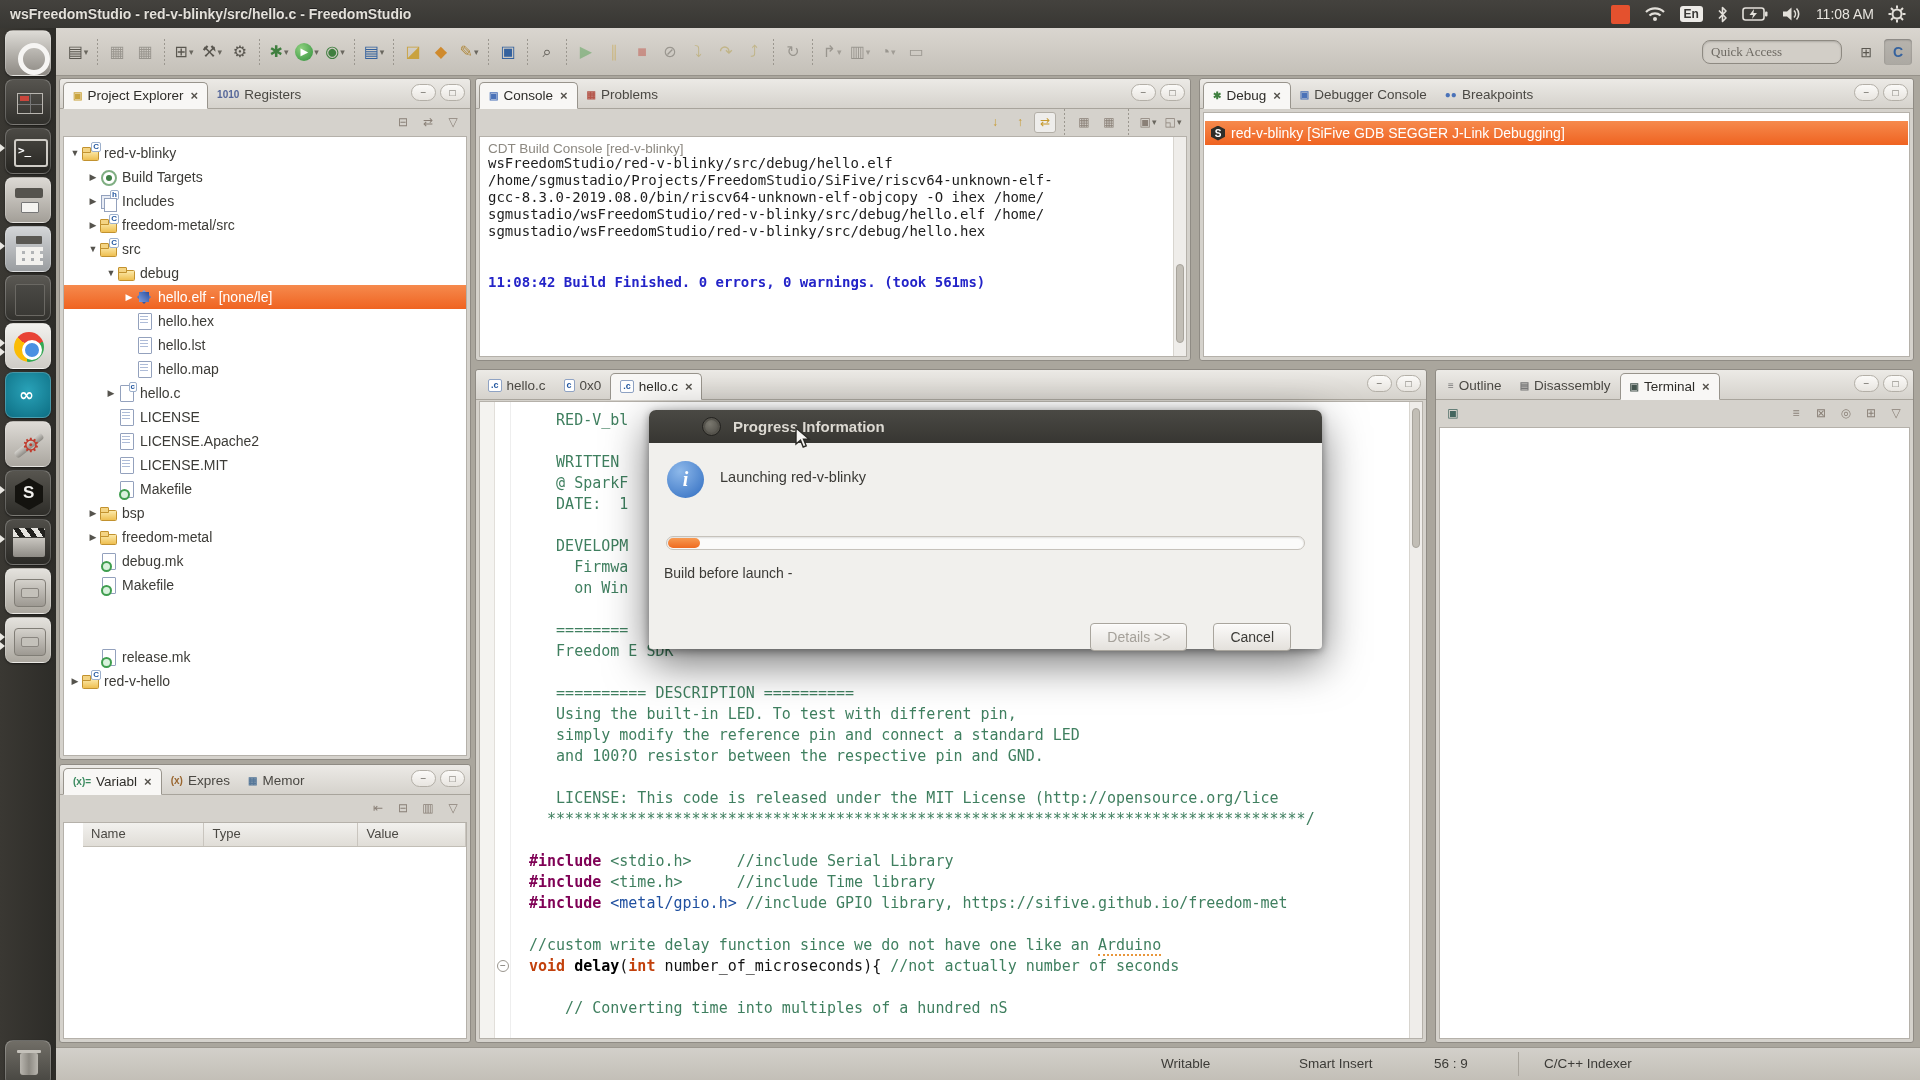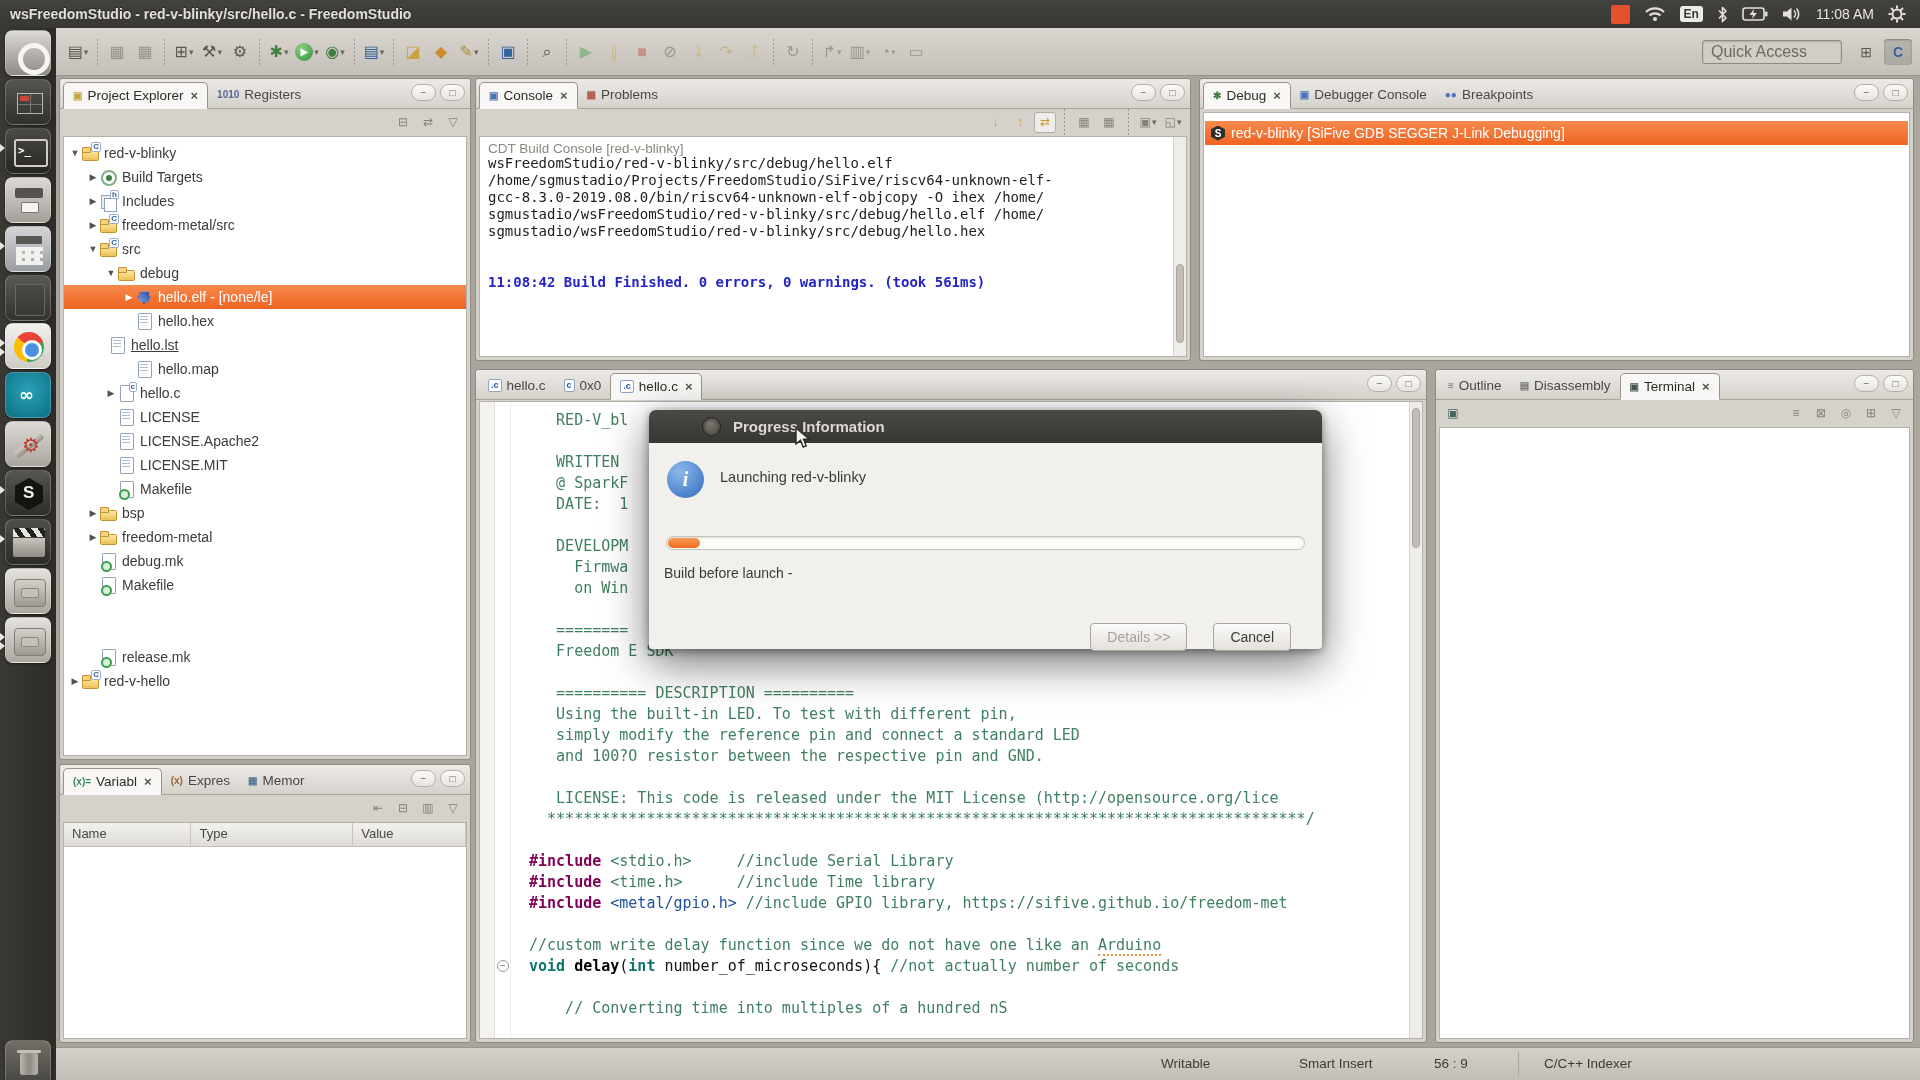--- a/index.html
+++ b/index.html
@@ -60,21 +60,21 @@
   .L-trash::after { content:""; position:absolute; left:11px; top:9px; width:24px; height:3px; background:#c4c1ba; border-radius:1px; }
 
   
   .toolbar { position:absolute; left:56px; top:28px; width:1864px; height:48px; background:linear-gradient(#dad6d0,#c4c0b8); border-bottom:1px solid #96928a; display:flex; align-items:center; padding:0 8px; z-index:20; }
   .tbtn { height:30px; min-width:28px; border-radius:4px; display:flex; align-items:center; justify-content:center; padding:0 2px; color:#5a5750; }
   .tbtn .g { font-size:16px; line-height:1; }
   .tbtn .dd { font-size:9px; color:#6a675f; margin-left:1px; }
   .tbtn.dim { opacity:.45; }
   .tbtn.runbg .g { background:radial-gradient(circle at 35% 30%,#8ed07f,#2f8f3a); color:#fff; width:18px; height:18px; border-radius:50%; font-size:10px; display:flex; align-items:center; justify-content:center; }
   .tsep { width:1px; height:26px; margin:0 5px; background:repeating-linear-gradient(#9b978f 0 2px,transparent 2px 4px); }
-  .qaccess { margin-left:auto; width:140px; height:24px; border:1px solid #8e8a82; border-radius:3px; background:#d2cec7; box-shadow:inset 0 1px 2px rgba(0,0,0,.18); color:#6e6a63; font-size:16px; line-height:22px; padding-left:8px; }
+  .qaccess { margin-left:auto; width:140px; height:24px; border:1px solid #8e8a82; border-radius:8px; background:#d2cec7; box-shadow:inset 0 1px 2px rgba(0,0,0,.18); color:#6e6a63; font-size:13px; line-height:22px; padding-left:8px;font-family:Liberation Serif, serif; }
   .persp { display:flex; gap:4px; margin-left:10px; }
   .pbtn2 { width:28px; height:26px; border-radius:4px; display:flex; align-items:center; justify-content:center; color:#5a5750; font-size:14px; }
   .pbtn2.on { background:rgba(0,0,0,.14); box-shadow:inset 0 1px 2px rgba(0,0,0,.3); color:#35629e; font-weight:bold; }
 
   
   .panel { position:absolute; background:#d5d2cc; border:1px solid #8f8b84; border-radius:3px; }
   .tabbar { height:30px; display:flex; align-items:flex-end; padding-left:3px; background:linear-gradient(#eceae6,#d5d2cc); border-bottom:1px solid #a8a49c; border-radius:3px 3px 0 0; position:relative; }
   .tab { height:27px; display:flex; align-items:center; gap:5px; padding:0 9px; font-size:13.5px; color:#4a4843; white-space:nowrap; }
   .tab.active { background:#f8f7f5; border:1px solid #98948c; border-bottom:1px solid #f8f7f5; border-radius:5px 5px 0 0; margin-bottom:-1px; color:#2e2d29; }
   .tab .x { font-weight:bold; color:#55524c; font-size:13px; margin-left:2px; }
@@ -101,21 +101,21 @@
   .tico.doc::after { content:""; position:absolute; left:4px; top:3px; width:8px; height:9px; background:repeating-linear-gradient(#aebcd8 0 1px,transparent 1px 3px); }
   .tico.make::after { content:""; position:absolute; left:1px; top:8px; width:7px; height:7px; border-radius:50%; border:2px solid #3f9e4f; background:#d9f2dd; }
   .tico.target::before { content:""; position:absolute; left:1px; top:1px; width:12px; height:12px; border-radius:50%; border:2px solid #7fae82; }
   .tico.target::after { content:""; position:absolute; left:6px; top:6px; width:6px; height:6px; border-radius:50%; background:#3f7f45; }
   .tico.inc::before { content:""; position:absolute; left:1px; top:2px; width:11px; height:12px; background:#e8ecf4; border:1px solid #93a1bd; }
   .tico.inc::after { content:""; position:absolute; left:4px; top:5px; width:11px; height:12px; background:#fff; border:1px solid #93a1bd; }
   .tico.elf::before { content:""; position:absolute; left:3px; top:3px; width:10px; height:10px; background:linear-gradient(135deg,#7e9fe0,#2d4f9e); transform:rotate(45deg); }
   .tico.elf::after { content:""; position:absolute; left:3px; top:3px; width:10px; height:10px; background:linear-gradient(45deg,#7e9fe0,#2d4f9e); }
 
   
-  .vcols { display:flex; height:24px; background:linear-gradient(#f2f1ee,#e0ddd7); border-bottom:1px solid #c2beb6; font-size:13px; color:#4a4843; }
+  .vcols { display:flex; height:24px; background:linear-gradient(#f2f1ee,#e0ddd7); border-bottom:1px solid #c2beb6; font-size:13px; color:#4a4843;margin-left:19px; }
   .vcol { padding:3px 0 0 8px; border-right:1px solid #c9c5be; }
 
   
   .csub { font-size:13.5px; color:#8c8880; padding:4px 0 2px 8px; }
   .cpre { font:14px/17px "DejaVu Sans Mono", monospace; color:#1d1d1d; padding-left:8px; white-space:pre; margin-top:-3px; }
   .cstatus { font:bold 14px/17px "DejaVu Sans Mono", monospace; color:#2424c8; padding-left:8px; white-space:pre; margin-top:34px; }
   .vscroll { position:absolute; right:0; top:0; bottom:0; width:13px; background:#efedea; border-left:1px solid #d8d5cf; }
   .vthumb { position:absolute; left:2px; right:2px; border-radius:4px; background:#c2beb6; border:1px solid #a8a49c; }
 
   
@@ -123,21 +123,21 @@
   .sico { width:14px; height:15px; background:#2e2d29; clip-path:polygon(50% 0,100% 25%,100% 75%,50% 100%,0 75%,0 25%); color:#fff; font:bold 10px "Liberation Sans", sans-serif; text-align:center; line-height:15px; flex:none; }
 
   
   .edgut { position:absolute; left:0; top:0; bottom:0; width:15px; background:#f4f3f0; border-right:1px solid #e2dfda; }
   .edfold { position:absolute; left:15px; top:0; bottom:0; width:16px; background:#fff; border-right:1px solid #eee; }
   .edcode { position:absolute; left:31px; top:0; right:13px; bottom:0; font:15px/21px "DejaVu Sans Mono", monospace; white-space:pre; overflow:hidden; padding:8px 0 0 18px; color:#111; }
   .cm { color:#3f7f5f; }
   .pp { color:#7f0055; font-weight:bold; }
   .inc { color:#3f7f5f; }
   .incb { color:#2050a0; }
-  .kw { color:#0f766e; font-weight:bold; }
+  .kw { color:#c2410c; font-weight:bold; }
   .fn { color:#000; font-weight:bold; }
   .sp { color:#3f7f5f; border-bottom:2px dotted #e8963b; }
   .foldminus { position:absolute; left:17px; width:12px; height:12px; border:1px solid #9a968e; border-radius:50%; background:#fff; color:#6a675f; font-size:10px; line-height:10px; text-align:center; }
 
   
   .dialog { position:absolute; left:649px; top:410px; width:673px; height:239px; background:#f1f0ed; border-radius:7px 7px 4px 4px; box-shadow:0 14px 44px rgba(0,0,0,.55), 0 2px 8px rgba(0,0,0,.4); z-index:60; }
   .dtitle { height:33px; background:linear-gradient(#4a4944,#37363*2); background:linear-gradient(#4a4944,#373632); border-radius:7px 7px 0 0; display:flex; align-items:center; color:#dcd9d2; font-weight:bold; font-size:15px;padding-left:44px; }
   .dwm { width:19px; height:19px; border-radius:50%; margin:0 12px 0 9px; background:radial-gradient(circle at 40% 35%,#7a786f,#474540); border:1px solid #23221f; box-shadow:inset 0 0 0 2px #55534c; }
   .dbody { position:relative; height:206px; }
   .dinfo { position:absolute; left:18px; top:18px; width:37px; height:37px; border-radius:50%; background:radial-gradient(circle at 35% 28%,#8db8ea,#2f6cc0); color:#fff; font:italic bold 20px "Liberation Serif", serif; text-align:center; line-height:36px; }
@@ -416,21 +416,21 @@
           <div class="trow sel" style="padding-left: 58px;">
             <span class="exp" style="color: rgb(255, 255, 255);">▶</span>
             <span class="tico elf"></span>
             <span>hello.elf - [none/le]</span>
           </div>
           <div class="trow" style="padding-left: 58px;">
             <span class="exp"></span>
             <span class="tico doc"></span>
             <span>hello.hex</span>
           </div>
-          <div class="trow" style="padding-left: 31px; text-decoration: underline;">
+          <div class="trow" style="padding-left: 58px;">
             <span class="exp"></span>
             <span class="tico doc"></span>
             <span>hello.lst</span>
           </div>
           <div class="trow" style="padding-left: 58px;">
             <span class="exp"></span>
             <span class="tico doc"></span>
             <span>hello.map</span>
           </div>
           <div class="trow" style="padding-left: 40px;">

